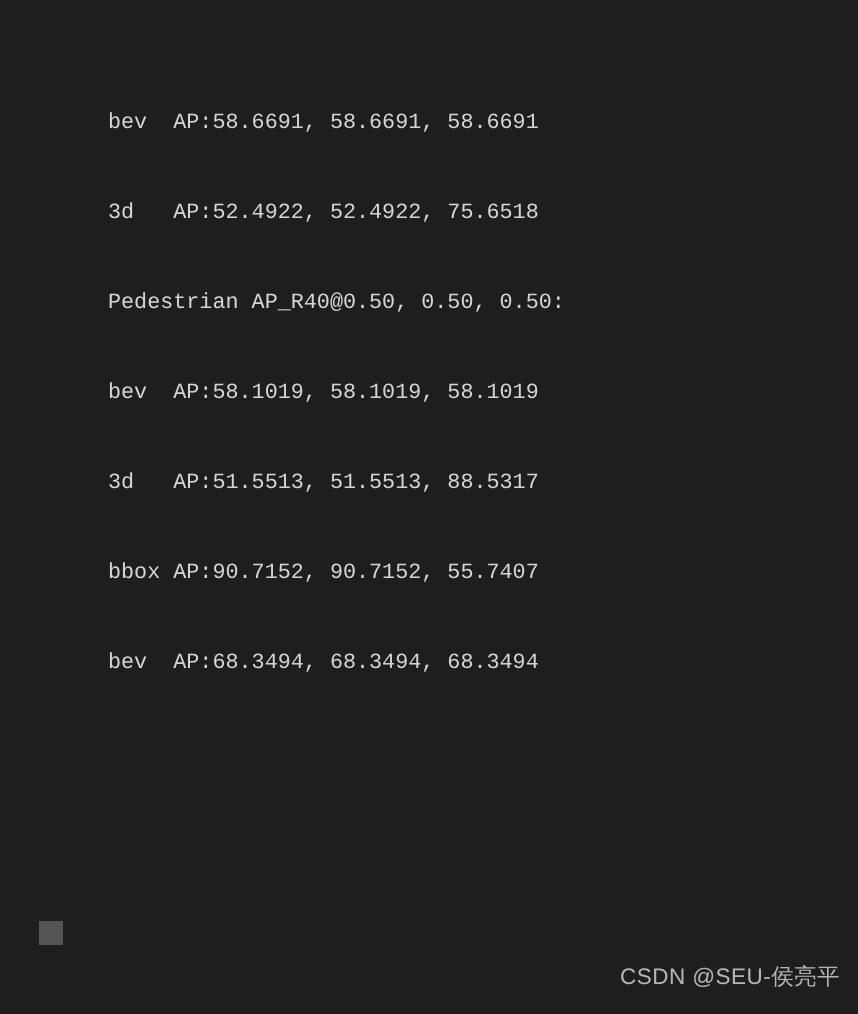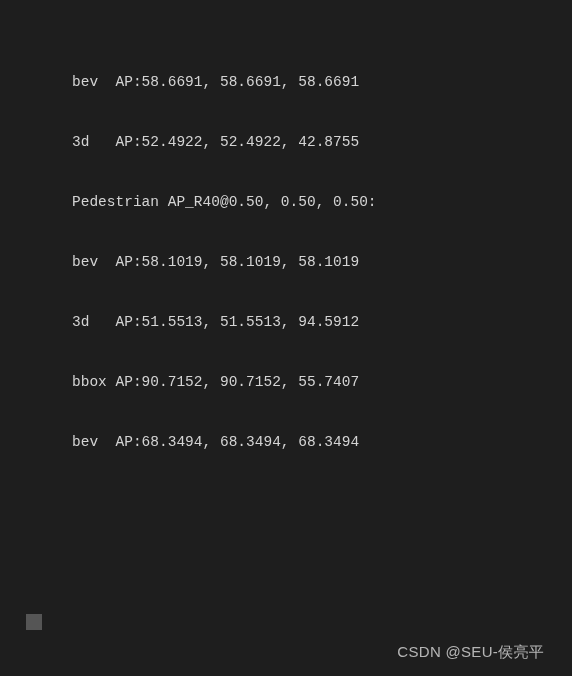--- a/index.html
+++ b/index.html
@@ -37,41 +37,41 @@
       padding-top: 0;
       color: #d4d4d4;
       white-space: pre;
       flex: 1;
       overflow: hidden;
     }
     .line { display: block; height: 20px; }
     .watermark {
       position: absolute;
       bottom: 14px;
-      right: 28px;
+      right: 12px;
       color: #d0d0d0;
       font-family: Arial, sans-serif;
       font-size: 15px;
       opacity: 0.85;
       letter-spacing: 0.3px;
     }
   </style>
 </head>
 <body>
 
 <div class="editor">
   <div class="gutter">
     <div class="gutter-line-indicator"></div>
   </div>
   <div class="code">
     <span class="line">bev  AP:58.6691, 58.6691, 58.6691</span>
-    <span class="line">3d   AP:52.4922, 52.4922, 42.8755</span>
+    <span class="line">3d   AP:52.4922, 52.4922, 75.6518</span>
     <span class="line">Pedestrian AP_R40@0.50, 0.50, 0.50:</span>
     <span class="line">bev  AP:58.1019, 58.1019, 58.1019</span>
-    <span class="line">3d   AP:51.5513, 51.5513, 94.5912</span>
+    <span class="line">3d   AP:51.5513, 51.5513, 88.5317</span>
     <span class="line">bbox AP:90.7152, 90.7152, 55.7407</span>
     <span class="line">bev  AP:68.3494, 68.3494, 68.3494</span>
     
     
     
     
     
     
     
     

